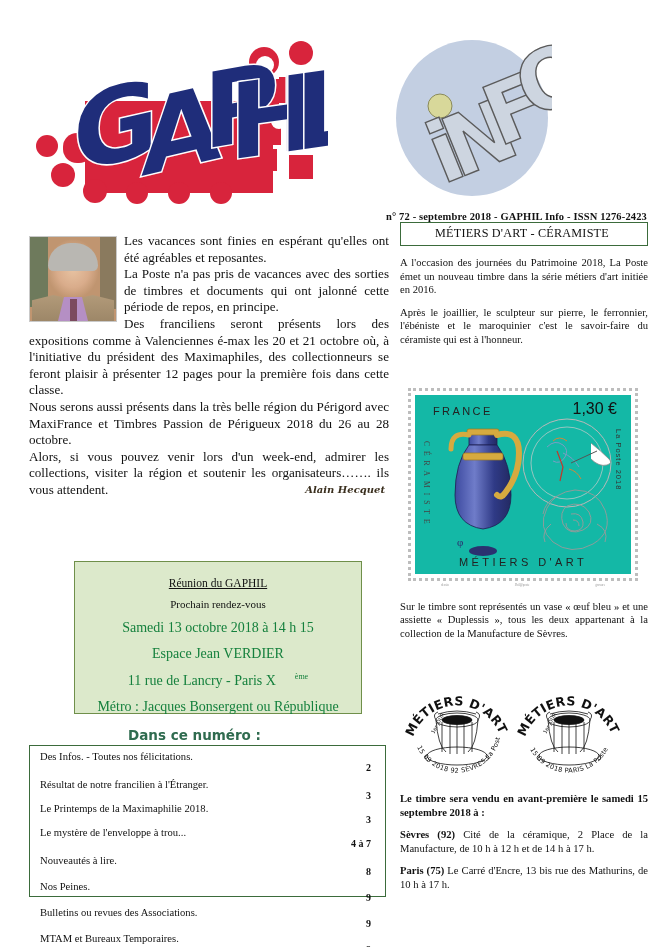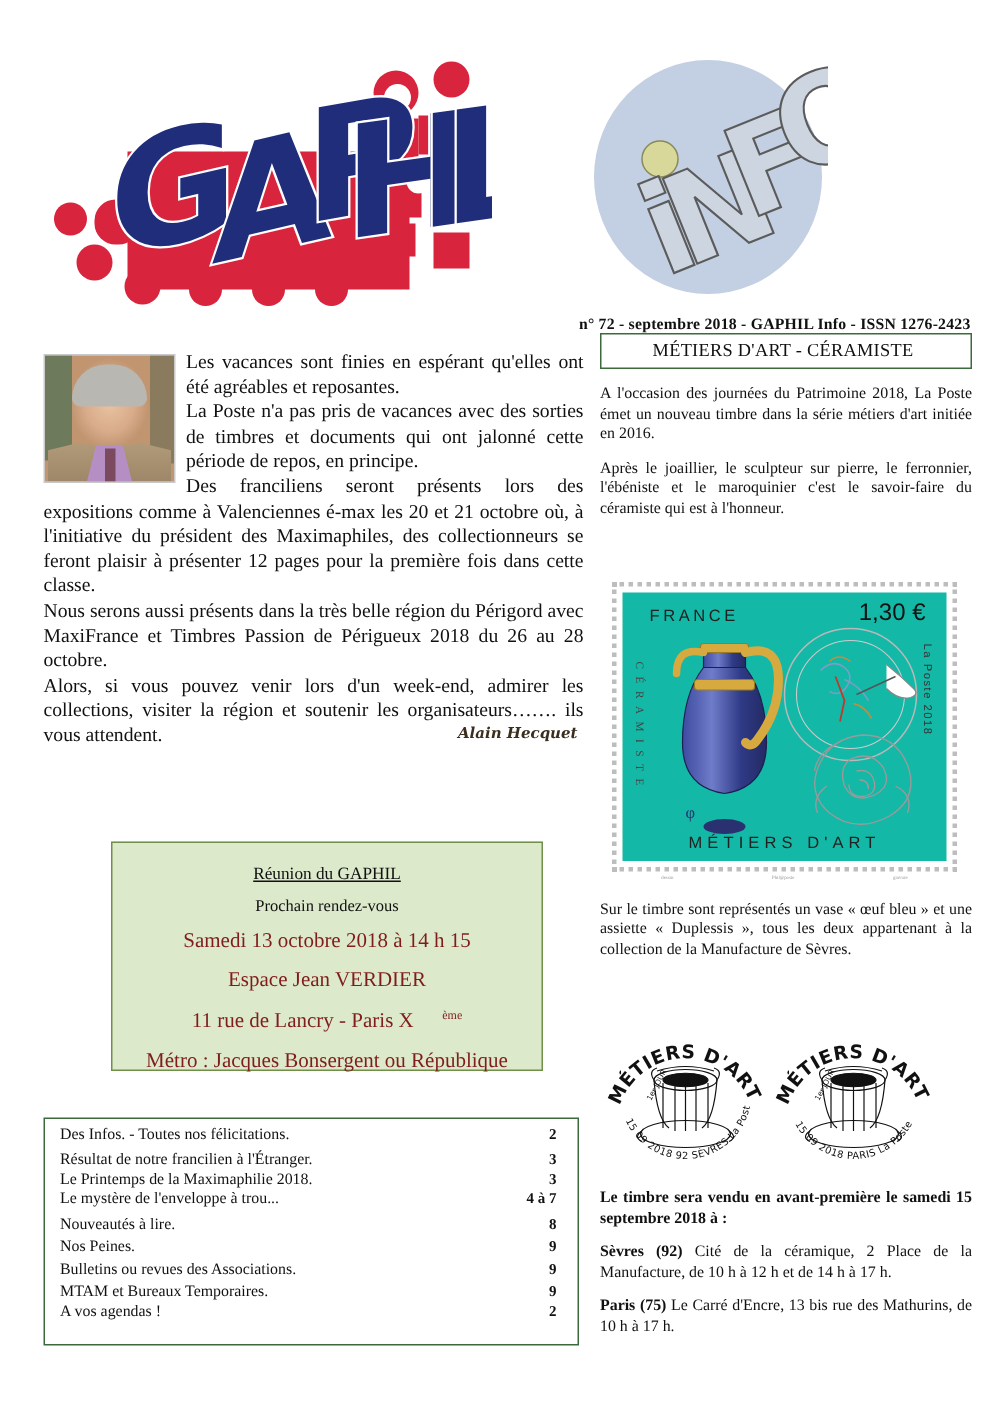--- a/index.html
+++ b/index.html
@@ -77,36 +77,37 @@
   
   .meeting-box{
     position:absolute;left:74px;top:561px;width:288px;height:153px;
     background:#dce9cb;border:1px solid #6f8f4a;box-sizing:border-box;
     text-align:center;padding-top:15px;
   }
   .mb-title{
     font-size:11.5px;text-decoration:underline;color:#111;margin-bottom:9px;
   }
   .mb-sub{font-size:11px;color:#111;margin-bottom:10px;}
-  .mb-line{font-size:14px;color:#7f1d1d;margin-bottom:10px;}
+  .mb-line{font-size:14px;color:#15803d;margin-bottom:10px;}
   .mb-line sup{font-size:8px;vertical-align:super;padding-left:19px;}
 
   
   .toc-head{
     position:absolute;left:0;top:727px;width:389px;text-align:center;
     font-family:"DejaVu Sans","Liberation Sans",sans-serif;
     font-size:13.5px;font-weight:bold;color:#2f6b4f;
   }
   .toc-box{
     position:absolute;left:29px;top:745px;width:357px;height:152px;
     border:1.5px solid #3b6b3b;box-sizing:border-box;padding:5px 8px 4px 10px;
   }
   .toc-row{
     display:flex;align-items:baseline;font-size:10.6px;color:#111;
     line-height:11px;
+    flex-direction:column;
   }
   .toc-row .t{flex:0 1 auto;white-space:nowrap;}
   .toc-row .n{margin-left:auto;font-weight:bold;font-size:10px;padding-right:6px;}
   .toc-sp-6{height:6px;}
   .toc-sp-4{height:4px;}
   .toc-sp-2{height:2px;}
 
   
   .col-right{position:absolute;left:400px;top:222px;width:248px;}
 
@@ -264,20 +265,21 @@
 
   <div class="meeting-box">
     <div class="mb-title">Réunion du GAPHIL</div>
     <div class="mb-sub">Prochain rendez-vous</div>
     <div class="mb-line">Samedi 13 octobre 2018 à 14 h 15</div>
     <div class="mb-line">Espace Jean VERDIER</div>
     <div class="mb-line"><span>11 rue de Lancry - Paris X</span><sup>ème</sup></div>
     <div class="mb-line">Métro : Jacques Bonsergent ou République</div>
   </div>
 
+  <div class="toc-head">Dans ce numéro :</div>
   <div class="toc-box">
     <div class="toc-row">
       <span class="t">Des Infos. - Toutes nos félicitations.</span>
       <span class="n">2</span>
     </div>
     <div class="toc-sp-6"></div>
     <div class="toc-row">
       <span class="t">Résultat de notre francilien à l'Étranger.</span>
       <span class="n">3</span>
     </div>

